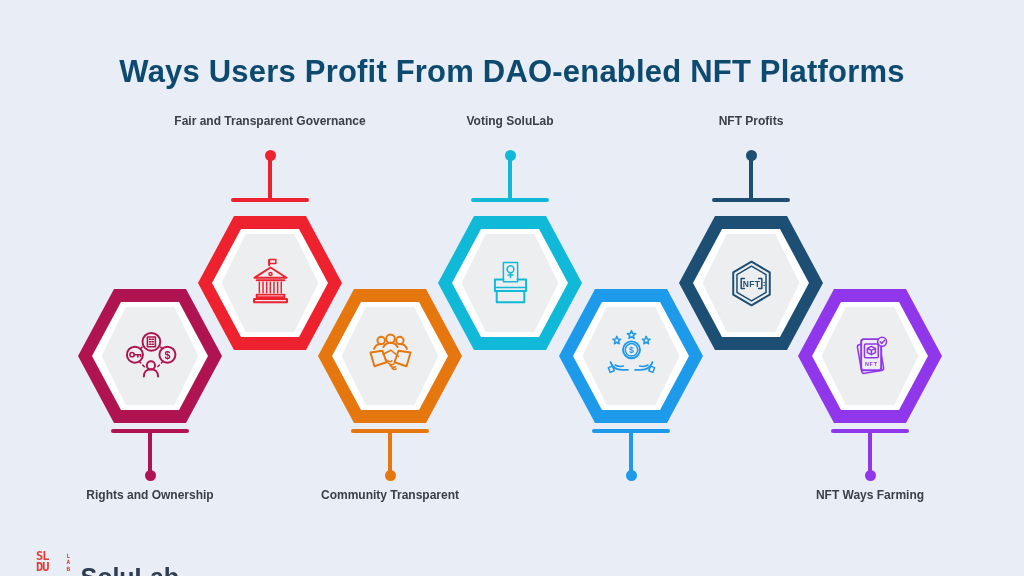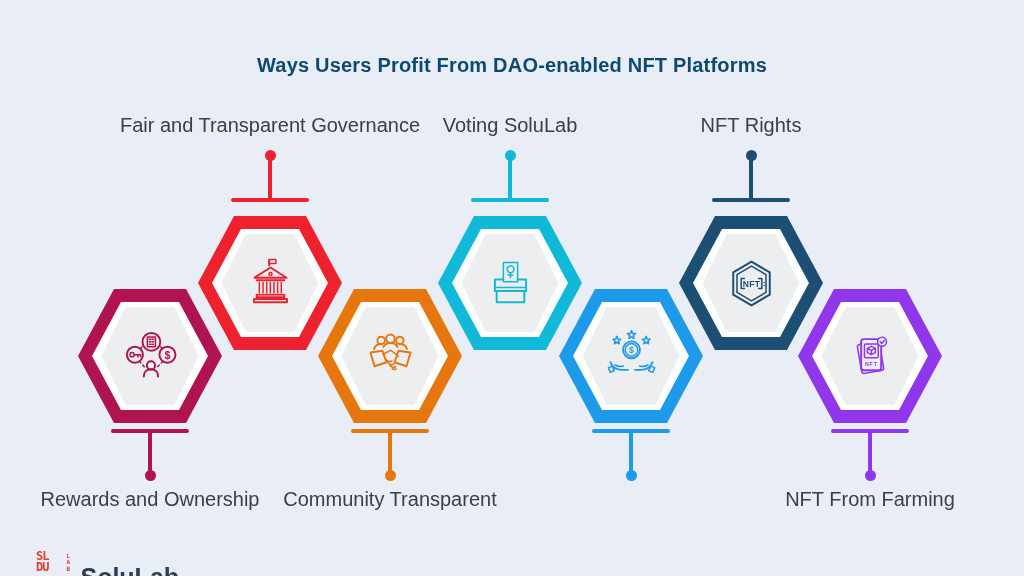--- a/index.html
+++ b/index.html
@@ -1,27 +1,27 @@
 <!DOCTYPE html>
 <html style="--bg: #e9edf5; --title-color: #0d4a70; --label-color: #3a4047; --hexgray: #eceef0; --logo-mark: #e23b31; --logo-text: #2e3d4f;"><head>
 <meta charset="utf-8">
 <style>
   html,body{margin:0;padding:0;}
   body{width:1024px;height:576px;overflow:hidden;font-family:"Liberation Sans",sans-serif;}
   .stage{position:relative;width:1024px;height:576px;background:var(--bg,#e9edf5);}
 
   .title{position:absolute;top:54px;left:0;width:100%;text-align:center;
-         font-size:20px;font-weight:700;color:var(--title-color,#0d4a70);letter-spacing:.2px;}
+         font-size:31px;font-weight:700;color:var(--title-color,#0d4a70);letter-spacing:.2px;}
 
   .item{position:absolute;width:160px;}
   .item.up{top:112px;height:242px;}
   .item.down{top:289px;height:232px;}
 
   .label{position:absolute;left:50%;transform:translateX(-50%);white-space:nowrap;
-         font-weight:400;font-size:20px;color:var(--label-color,#3a4047);}
+         font-weight:700;font-size:12px;color:var(--label-color,#3a4047);}
   .item.up .label{top:2px;}
   .item.down .label{top:199px;}
 
   .dot{position:absolute;width:11px;height:11px;border-radius:50%;background:var(--c);left:calc(50% - 5.5px);}
   .item.up .dot{top:38px;}
   .item.down .dot{top:181px;}
 
   .vline{position:absolute;width:4px;background:var(--c);left:calc(50% - 2px);border-radius:2px;}
   .item.up .vline{top:45px;height:45px;}
   .item.down .vline{top:142px;height:42px;}
@@ -78,21 +78,21 @@
               <path d="M24.5 54.5c0-5.5 3.6-8.2 8-8.2s8 2.7 8 8.2"></path>
               <path class="dash thin" d="M19.5 37.5l6 6.5M46 37.5l-6.5 6.5M22.5 21.5l-3.5 3M43.5 21.5l3.5 3"></path>
             </g>
           </svg>
         </div>
       </div>
     </div>
     <div class="hbar"></div>
     <div class="vline"></div>
     <div class="dot"></div>
-    <div class="label">Rewards and Ownership</div>
+    <div class="label">Rights and Ownership</div>
   </div>
 
   <div class="item up" style="left: 190px; --c: #ee222f;">
     <div class="label">Fair and Transparent Governance</div>
     <div class="dot"></div>
     <div class="vline"></div>
     <div class="hbar"></div>
     <div class="hex-outer hex">
       <div class="hex-white hex">
         <div class="hex-gray hex">
@@ -181,21 +181,21 @@
           </svg>
         </div>
       </div>
     </div>
     <div class="hbar"></div>
     <div class="vline"></div>
     <div class="dot"></div>
   </div>
 
   <div class="item up" style="left: 671px; --c: #1d4e73;">
-    <div class="label">NFT Rights</div>
+    <div class="label">NFT Profits</div>
     <div class="dot"></div>
     <div class="vline"></div>
     <div class="hbar"></div>
     <div class="hex-outer hex">
       <div class="hex-white hex">
         <div class="hex-gray hex">
           <svg class="icon" viewBox="0 0 64 64">
             <g class="st">
               <path d="M32 7.5L52.5 19.5V44.5L32 56.5L11.5 44.5V19.5Z"></path>
               <path class="thin" d="M32 12.5L48.3 22V42L32 51.5L15.7 42V22Z"></path>
@@ -223,21 +223,21 @@
               <circle cx="45" cy="15.5" r="5" class="thin fillbg"></circle>
               <path class="thin" d="M42.9 15.5l1.7 1.8 3-3.4"></path>
             </g>
           </svg>
         </div>
       </div>
     </div>
     <div class="hbar"></div>
     <div class="vline"></div>
     <div class="dot"></div>
-    <div class="label">NFT From Farming</div>
+    <div class="label">NFT Ways Farming</div>
   </div>
 
   <div class="logo">
     <div class="mark">
       <div class="mark-main">
         <span>SL</span>
         <span>DU</span>
       </div>
       <div class="mark-side">LAB</div>
     </div>

